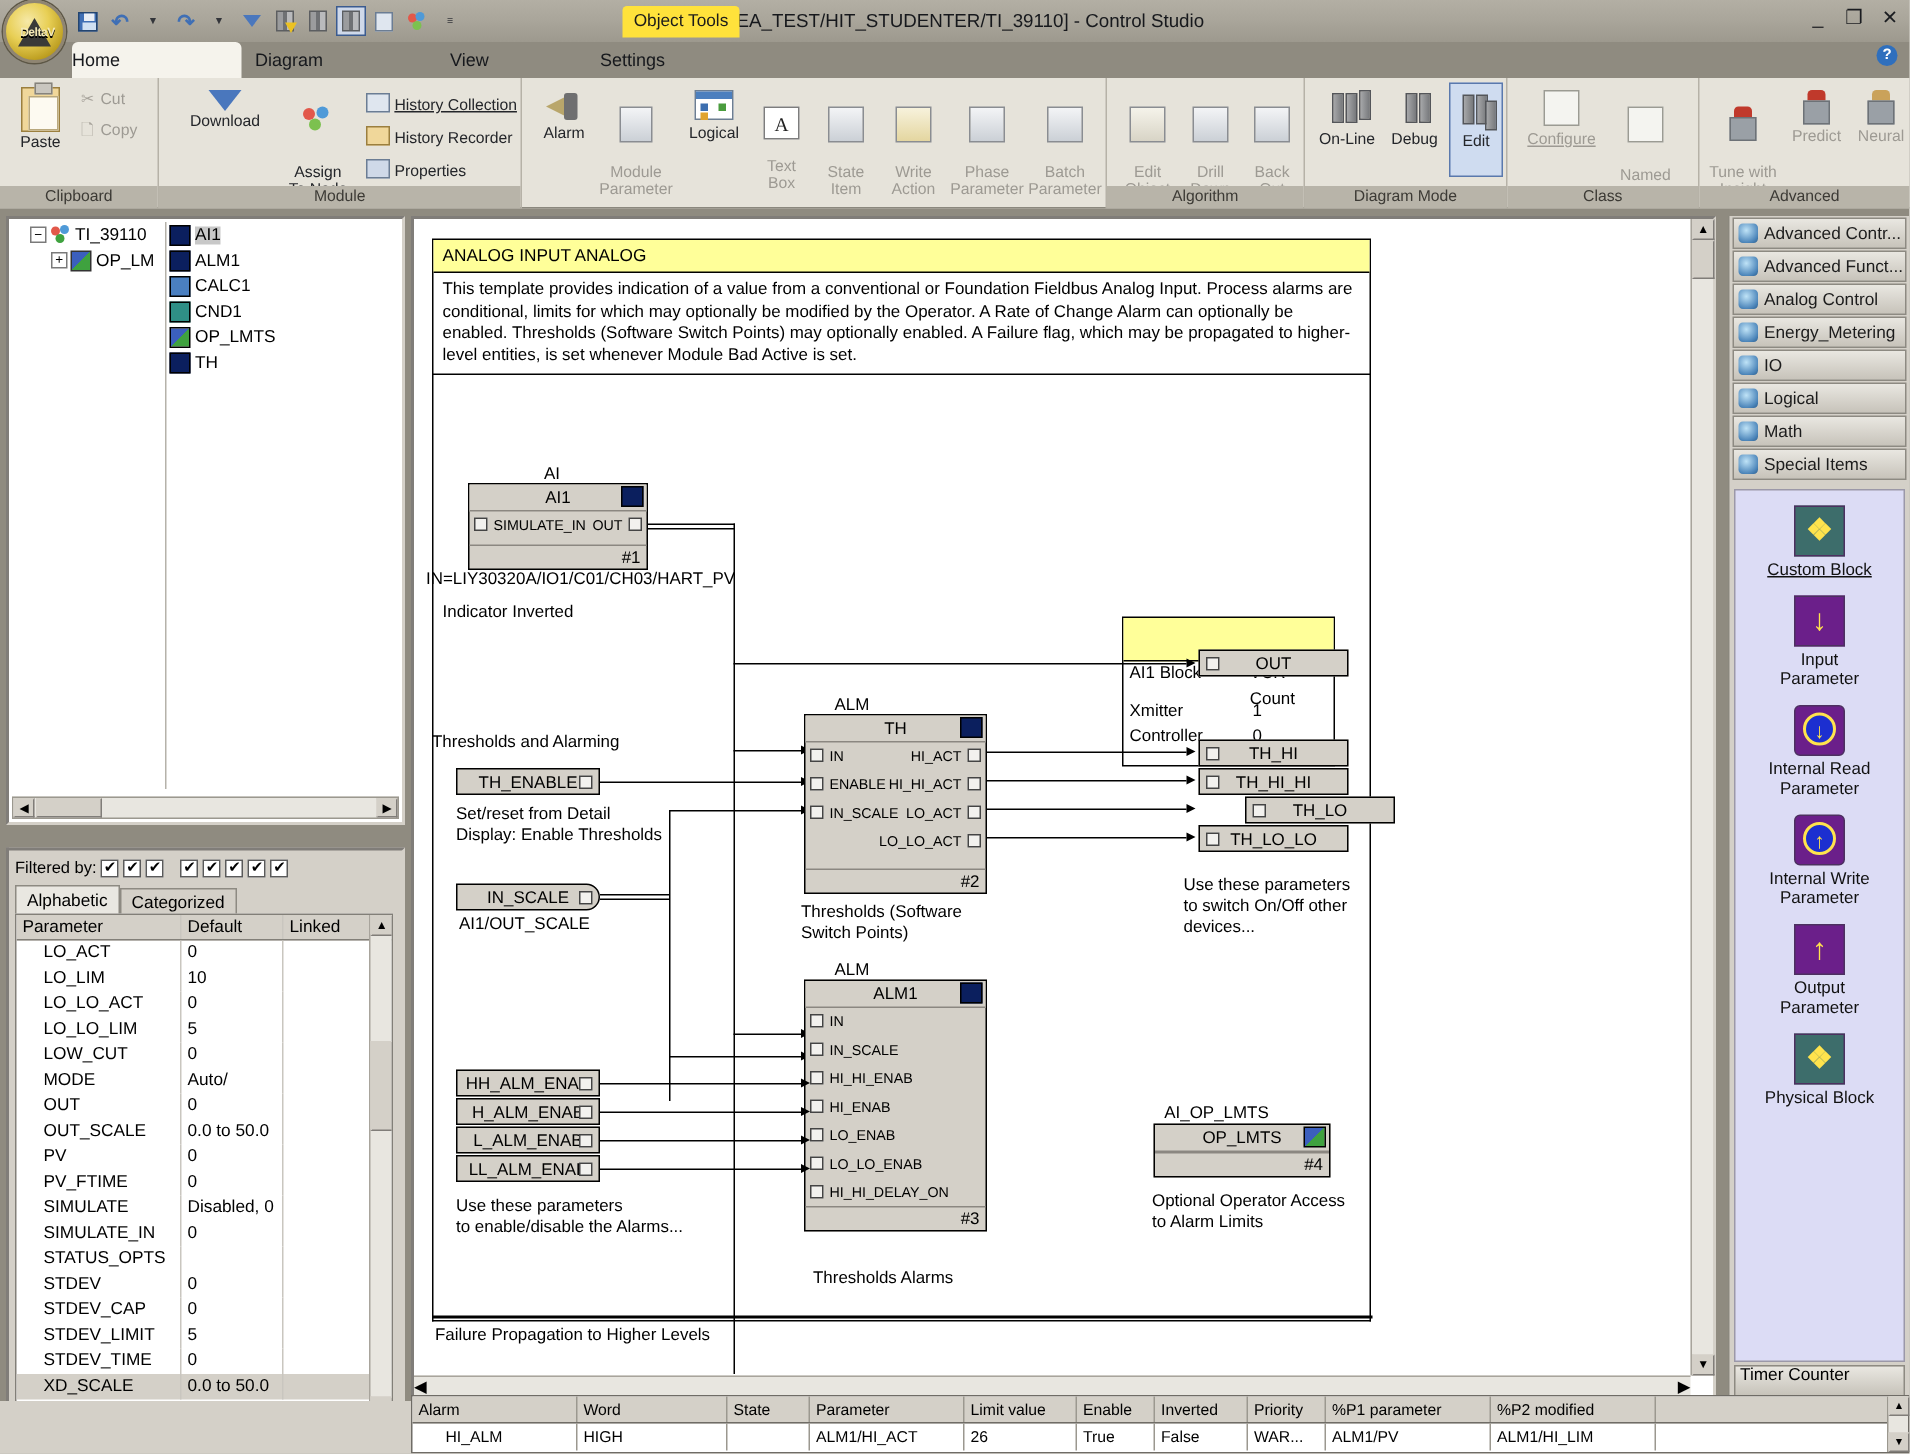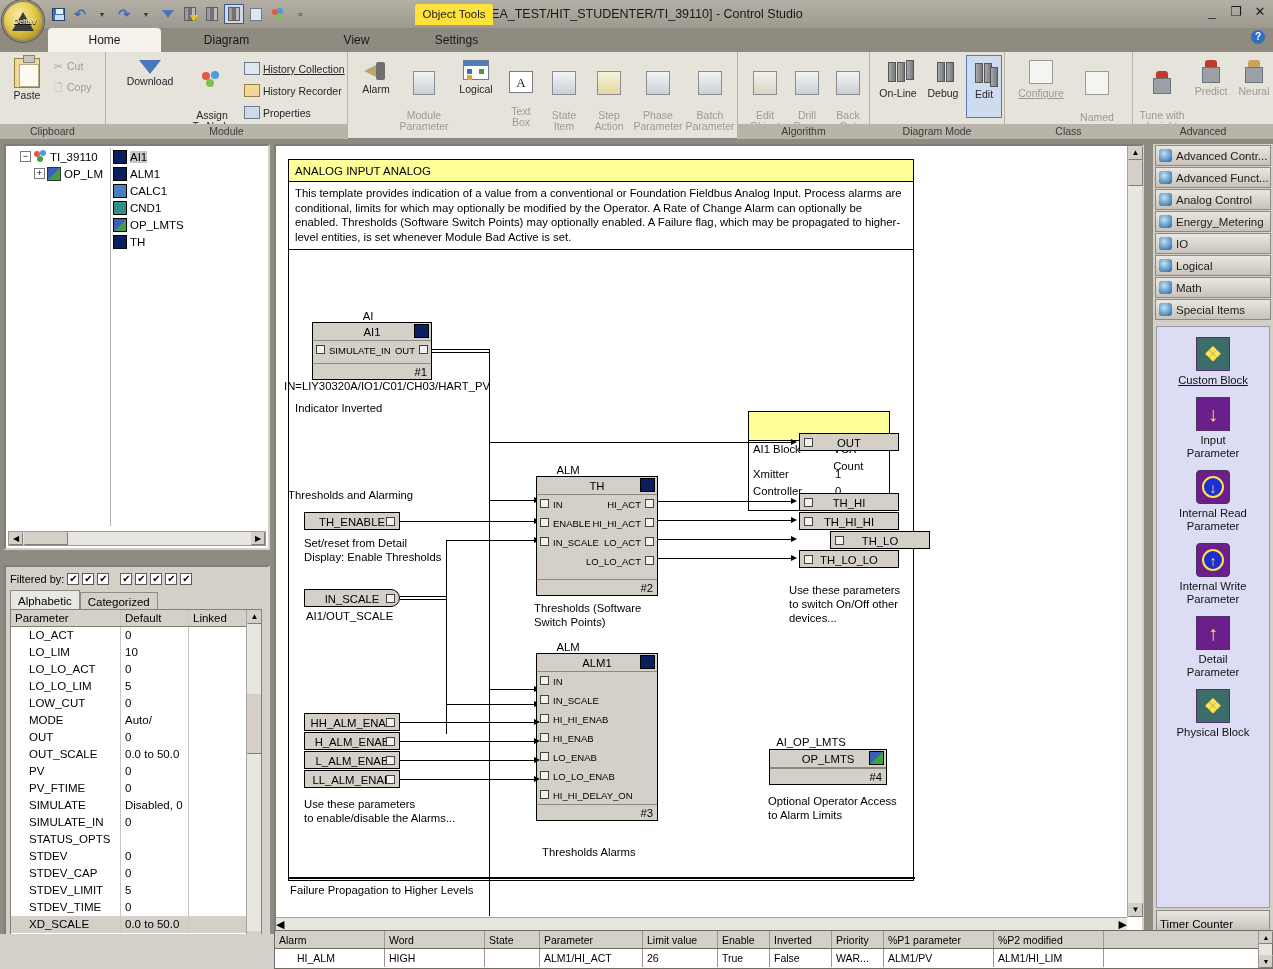--- a/index.html
+++ b/index.html
@@ -56,21 +56,21 @@
   .ic-bar .spark { position:absolute; right:-3px; bottom:-2px; width:0;height:0;border-left:4px solid transparent;border-right:4px solid transparent;border-top:7px solid #ecc222;}
   .ic-doc { width:12px;height:13px;background:#dfe6ef;border:1px solid #6b7d94; }
   .ic-balls { width:13px;height:13px; position:relative;}
   .ic-balls i { position:absolute;width:6px;height:6px;border-radius:50%;}
   .win-btns { position:absolute; right:6px; top:4px; display:flex; gap:10px; z-index:25; }
   .win-btns span { font-size: 13px; color:#1a1c20; width:14px; text-align:center; cursor:default;}
 
   
   .tabstrip { position:absolute; left:0; top:28px; width:1273px; height:24px; background:#8f8b80; }
   .tab {
-    position:absolute; top:0; height:24px; line-height:24px; text-align:center;
+    position:absolute; top:0; height:24px; line-height:24px; 
     font-size:12px; color:#16181c; cursor:default;
   }
   .tab.active { background: linear-gradient(180deg,#faf8f2,#ecead f); background:#f5f3ec; border-top-left-radius:4px; border-top-right-radius:4px; }
   .ctx-tab {
     position:absolute; left:415px; top:4px; width:78px; height:21px; line-height:21px;
     background:#ffe23b; text-align:center; font-size:11.5px; color:#1b1b1b;
     border-top-left-radius:3px; border-top-right-radius:3px;
   }
   .help-q { position:absolute; right:8px; top:30px; width:14px; height:14px; border-radius:50%;
     background:#2f6fbd; color:#fff; font-size:10px; text-align:center; line-height:14px; font-weight:bold; }
@@ -193,21 +193,21 @@
   .pcat { height:21px; margin:1px 2px 0 2px; background:linear-gradient(180deg,#e9e7e1,#c7c3ba);
           border:1px solid #8d8a82; display:flex; align-items:center; padding-left:3px;
           font-size:11.5px; color:#1c1c1c; cursor:default; white-space:nowrap; overflow:hidden;}
   .pcat .gico { width:13px;height:13px;border-radius:3px;margin-right:4px;flex:0 0 13px;
                 background:radial-gradient(circle at 40% 35%,#bfe3f7,#4e87bb 70%,#2b5d8d);}
   .pbody { position:absolute; left:3px; right:3px; top:182px; bottom:26px; background:#dcdcf5; border:1px solid #9b98a8; overflow:hidden;}
   .pitem { text-align:center; margin-top:10px; font-size:11.3px; color:#111; line-height:13px; cursor:default;}
   .pitem .pi { width:34px; height:34px; margin:0 auto 3px; border:1px solid #4c3060;}
   .pbottom { position:absolute; left:3px; right:3px; bottom:3px; height:21px;
              background:linear-gradient(180deg,#e9e7e1,#c7c3ba); border:1px solid #8d8a82;
-             display:flex; align-items:flex-end; padding-left:3px; font-size:11.5px;}
+             display:flex; align-items:flex-start; padding-left:3px; font-size:11.5px;}
 
   
   .alarmpanel { position:absolute; left:274px; top:930px; width:999px; height:39px;
                 background:#fff; border:1px solid #6f6c66;}
   .arow { display:flex; height:18px; font-size:10.5px; line-height:18px; color:#000;}
   .ahead { background:#d4d0c8; border-bottom:1px solid #6f6c66;}
   .acell { border-right:1px solid #9b988f; padding-left:4px; overflow:hidden; white-space:nowrap;}
   .a-vs { position:absolute; right:0; top:0; width:14px; height:37px; background:#e8e6e0; border-left:1px solid #9b988f;}
   .a-vs div { width:14px;height:13px;background:#d4d0c8;border:1px outset #d4d0c8;font-size:7px;text-align:center;line-height:11px;}
   .statusbar { position:absolute; left:0; bottom:0; width:274px; height:35px; background:#d4d0c8;}
@@ -357,21 +357,21 @@
         <span class="lab">Text
 Box</span>
       </div>
       <div class="ritem dis" style="left:194px;top:8px;width:44px;white-space:pre-line">
         <span class="rico ibox" style="width:24px;height:24px;margin-bottom:2px"></span>
         <span class="lab">State
 Item</span>
       </div>
       <div class="ritem dis" style="left:238px;top:8px;width:46px;white-space:pre-line">
         <span class="rico ibox" style="width:24px;height:24px;margin-bottom:2px;background:linear-gradient(180deg,#f7f2dc,#e4d6a0)"></span>
-        <span class="lab">Step
+        <span class="lab">Write
 Action</span>
       </div>
       <div class="ritem dis" style="left:284px;top:8px;width:52px;white-space:pre-line">
         <span class="rico ibox" style="width:24px;height:24px;margin-bottom:2px"></span>
         <span class="lab">Phase
 Parameter</span>
       </div>
       <div class="ritem dis" style="left:336px;top:8px;width:52px;white-space:pre-line">
         <span class="rico ibox" style="width:24px;height:24px;margin-bottom:2px"></span>
         <span class="lab">Batch
@@ -935,21 +935,21 @@
             <div style="white-space: pre-line;">Internal Read
 Parameter</div>
           </div>
           <div class="pitem">
             <div class="pi" style="background: rgb(107, 31, 138); color: rgb(255, 227, 77); font-size: 20px; line-height: 30px; font-weight: bold; border-radius: 4px;"><span style="display:inline-block;width:22px;height:22px;border-radius:50%;background:#1c2fd0;border:2px solid #ffe34d;line-height:20px;font-size:14px;">↑</span></div>
             <div style="white-space: pre-line;">Internal Write
 Parameter</div>
           </div>
           <div class="pitem">
             <div class="pi" style="background: rgb(107, 31, 138); color: rgb(255, 227, 77); font-size: 20px; line-height: 32px; font-weight: bold;">↑</div>
-            <div style="white-space: pre-line;">Detail
+            <div style="white-space: pre-line;">Output
 Parameter</div>
           </div>
           <div class="pitem">
             <div class="pi" style="background: rgb(61, 109, 107); color: rgb(255, 227, 77); font-size: 20px; line-height: 32px; font-weight: bold;">❖</div>
             <div style="white-space: pre-line;">Physical Block</div>
           </div>
         </div>
     </div>
     <div class="pbottom">
       <span class="gico"></span>

